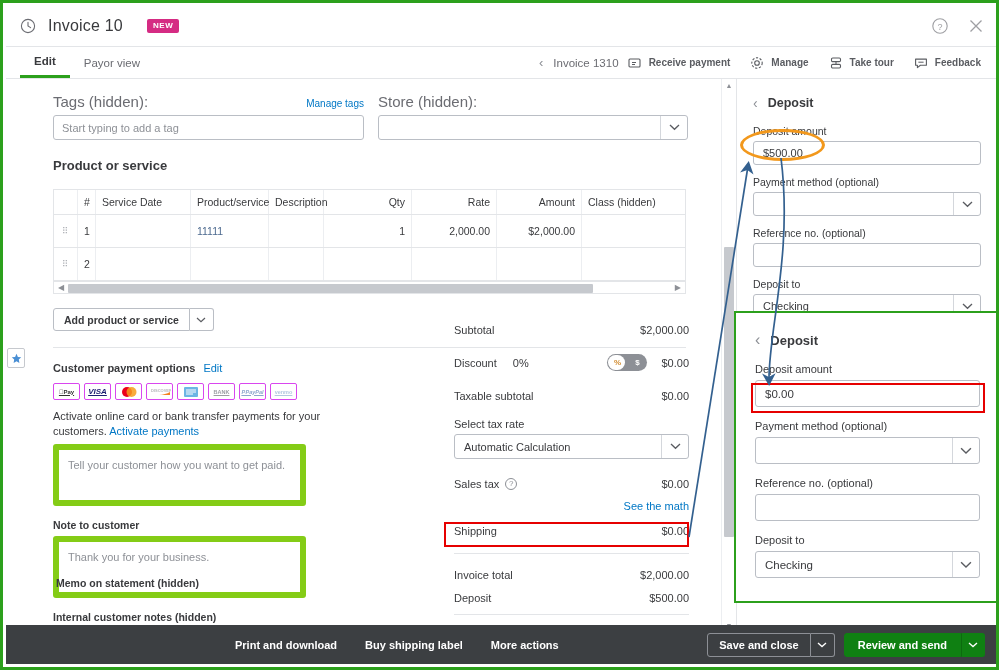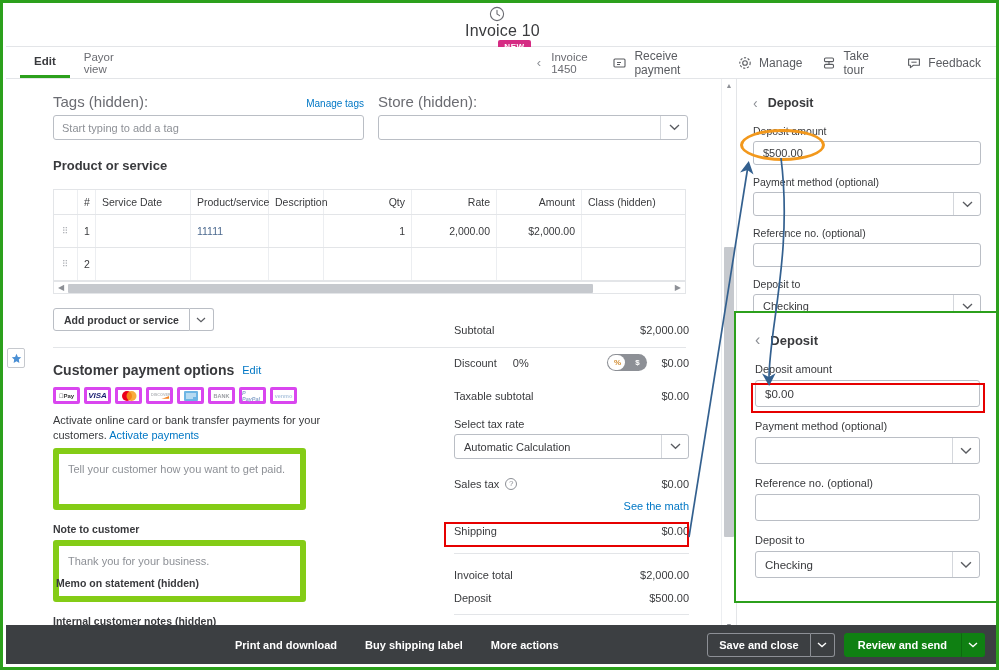--- a/index.html
+++ b/index.html
@@ -16,21 +16,21 @@
     position:absolute; left:0; top:0; width:999px; height:670px;
     border:3px solid #2ca01c;
     background:#fff;
     overflow:hidden;
   }
 
   
   .titlebar {
     position:absolute; left:3px; top:3px; width:993px; height:41px;
     background:#fff; border-bottom:1px solid #e3e5e8;
-    display:flex; align-items:center; padding:0 14px;flex-direction:column;
+    display:flex; align-items:center; padding:0 14px;
   }
   .clock-icon { width:16px; height:16px; margin-right:12px; flex:none;}
   .inv-title { font-size:16px; color:#393a3d; font-weight:400; letter-spacing:.2px;}
   .badge-new {
     margin-left:24px; background:#d52b83; color:#fff; font-size:8px; font-weight:bold;
     letter-spacing:.6px; padding:2px 6px 3px; border-radius:2px;
   }
   .titlebar-right { margin-left:auto; display:flex; align-items:center; gap:18px; }
   .ico-btn { width:18px; height:18px; cursor:pointer; opacity:.65; }
 
@@ -38,21 +38,21 @@
   .tabbar {
     position:absolute; left:3px; top:44px; width:993px; height:32px;
     background:#fff; border-bottom:1px solid #e3e5e8;
     display:flex; align-items:stretch; padding-left:14px;
   }
   .tab { display:flex; align-items:center; padding:0 14px; font-size:11.5px; color:#6b6c72; cursor:pointer;}
   .tab.active { color:#393a3d; font-weight:bold; border-bottom:3px solid #2ca01c; }
   .breadcrumb { display:flex; align-items:center; gap:10px; margin-left:385px; color:#6b6c72; font-size:11.5px;}
   .chev-left { font-size:13px; color:#8d9096; }
   .hdr-actions { margin-left:auto; display:flex; align-items:center; gap:20px; padding-right:18px;}
-  .hdr-action { display:flex; align-items:center; gap:7px; font-size:12px; color:#5a5c61; cursor:pointer; font-weight:400;}
+  .hdr-action { display:flex; align-items:center; gap:7px; font-size:10px; color:#5a5c61; cursor:pointer; font-weight:700;}
   .hdr-action svg { flex:none; }
 
   
   .formpane {
     position:absolute; left:3px; top:76px; width:715px; height:552px;
     background:#fff; overflow:hidden;
   }
   .pane-inner { padding:14px 22px 0 47px; }
 
   .lbl { font-size:15px; color:#6b6c72; margin-bottom:5px; display:block;}
@@ -102,25 +102,25 @@
     font-size:10.5px; color:#393a3d; display:flex; align-items:center; border-radius:3px 0 0 3px; cursor:pointer;
     font-weight:600;
   }
   .btn-caret {
     border:1px solid #babec5; border-left:none; background:#fff; width:24px; height:23px;
     display:flex; align-items:center; justify-content:center; border-radius:0 3px 3px 0; cursor:pointer;
   }
   .hr { border-top:1px solid #e3e5e8; margin:16px 0 0; width:633px;}
 
   .cpo { display:flex; align-items:center; gap:8px; margin-top:14px;}
-  .cpo b { font-size:14px; color:#393a3d;}
+  .cpo b { font-size:11px; color:#393a3d;}
   .paylogos { display:flex; gap:4px; margin-top:9px; }
   .plogo {
-    width:27px; height:17px; border:3px solid #d946ef; border-radius:2px; background:#fff;
-    display:flex; align-items:center; justify-content:center; font-size:6px; font-weight:bold;
+    width:27px; height:17px; border:1px solid #d946ef; border-radius:2px; background:#fff;
+    display:flex; align-items:center; justify-content:center; font-size:6px; font-weight:bold;text-decoration:underline;
   }
   .act-txt { margin-top:9px; font-size:11px; color:#393a3d; line-height:15px; width:270px;}
   .ta {
     border:6px solid #84cc16; border-radius:3px; width:253px; height:62px; padding:7px 9px;
     font-size:11px; color:#8d9096; line-height:16px; background:#fff; margin-top:5px;
   }
   .blk { margin-top:13px; }
   .blk .lbl { font-weight:bold; color:#393a3d; font-size:10.5px;}
 
   
@@ -260,21 +260,21 @@
   <div class="tabbar">
     <div class="tab active">
       <span>Edit</span>
     </div>
     <div class="tab">
       <span>Payor view</span>
     </div>
 
     <div class="breadcrumb">
       <span class="chev-left">‹</span>
-      <span>Invoice 1450</span>
+      <span>Invoice 1310</span>
     </div>
 
     <div class="hdr-actions">
       <div class="hdr-action">
         <svg width="14" height="14" viewBox="0 0 14 14">
           <rect x="1" y="3" width="11" height="8" rx="1" fill="none" stroke="#5a5c61" stroke-width="1.1"></rect>
           <path d="M4 6.5h4M4 8.5h3" stroke="#5a5c61" stroke-width="1"></path>
         </svg>
         <span>Receive payment</span>
       </div>

